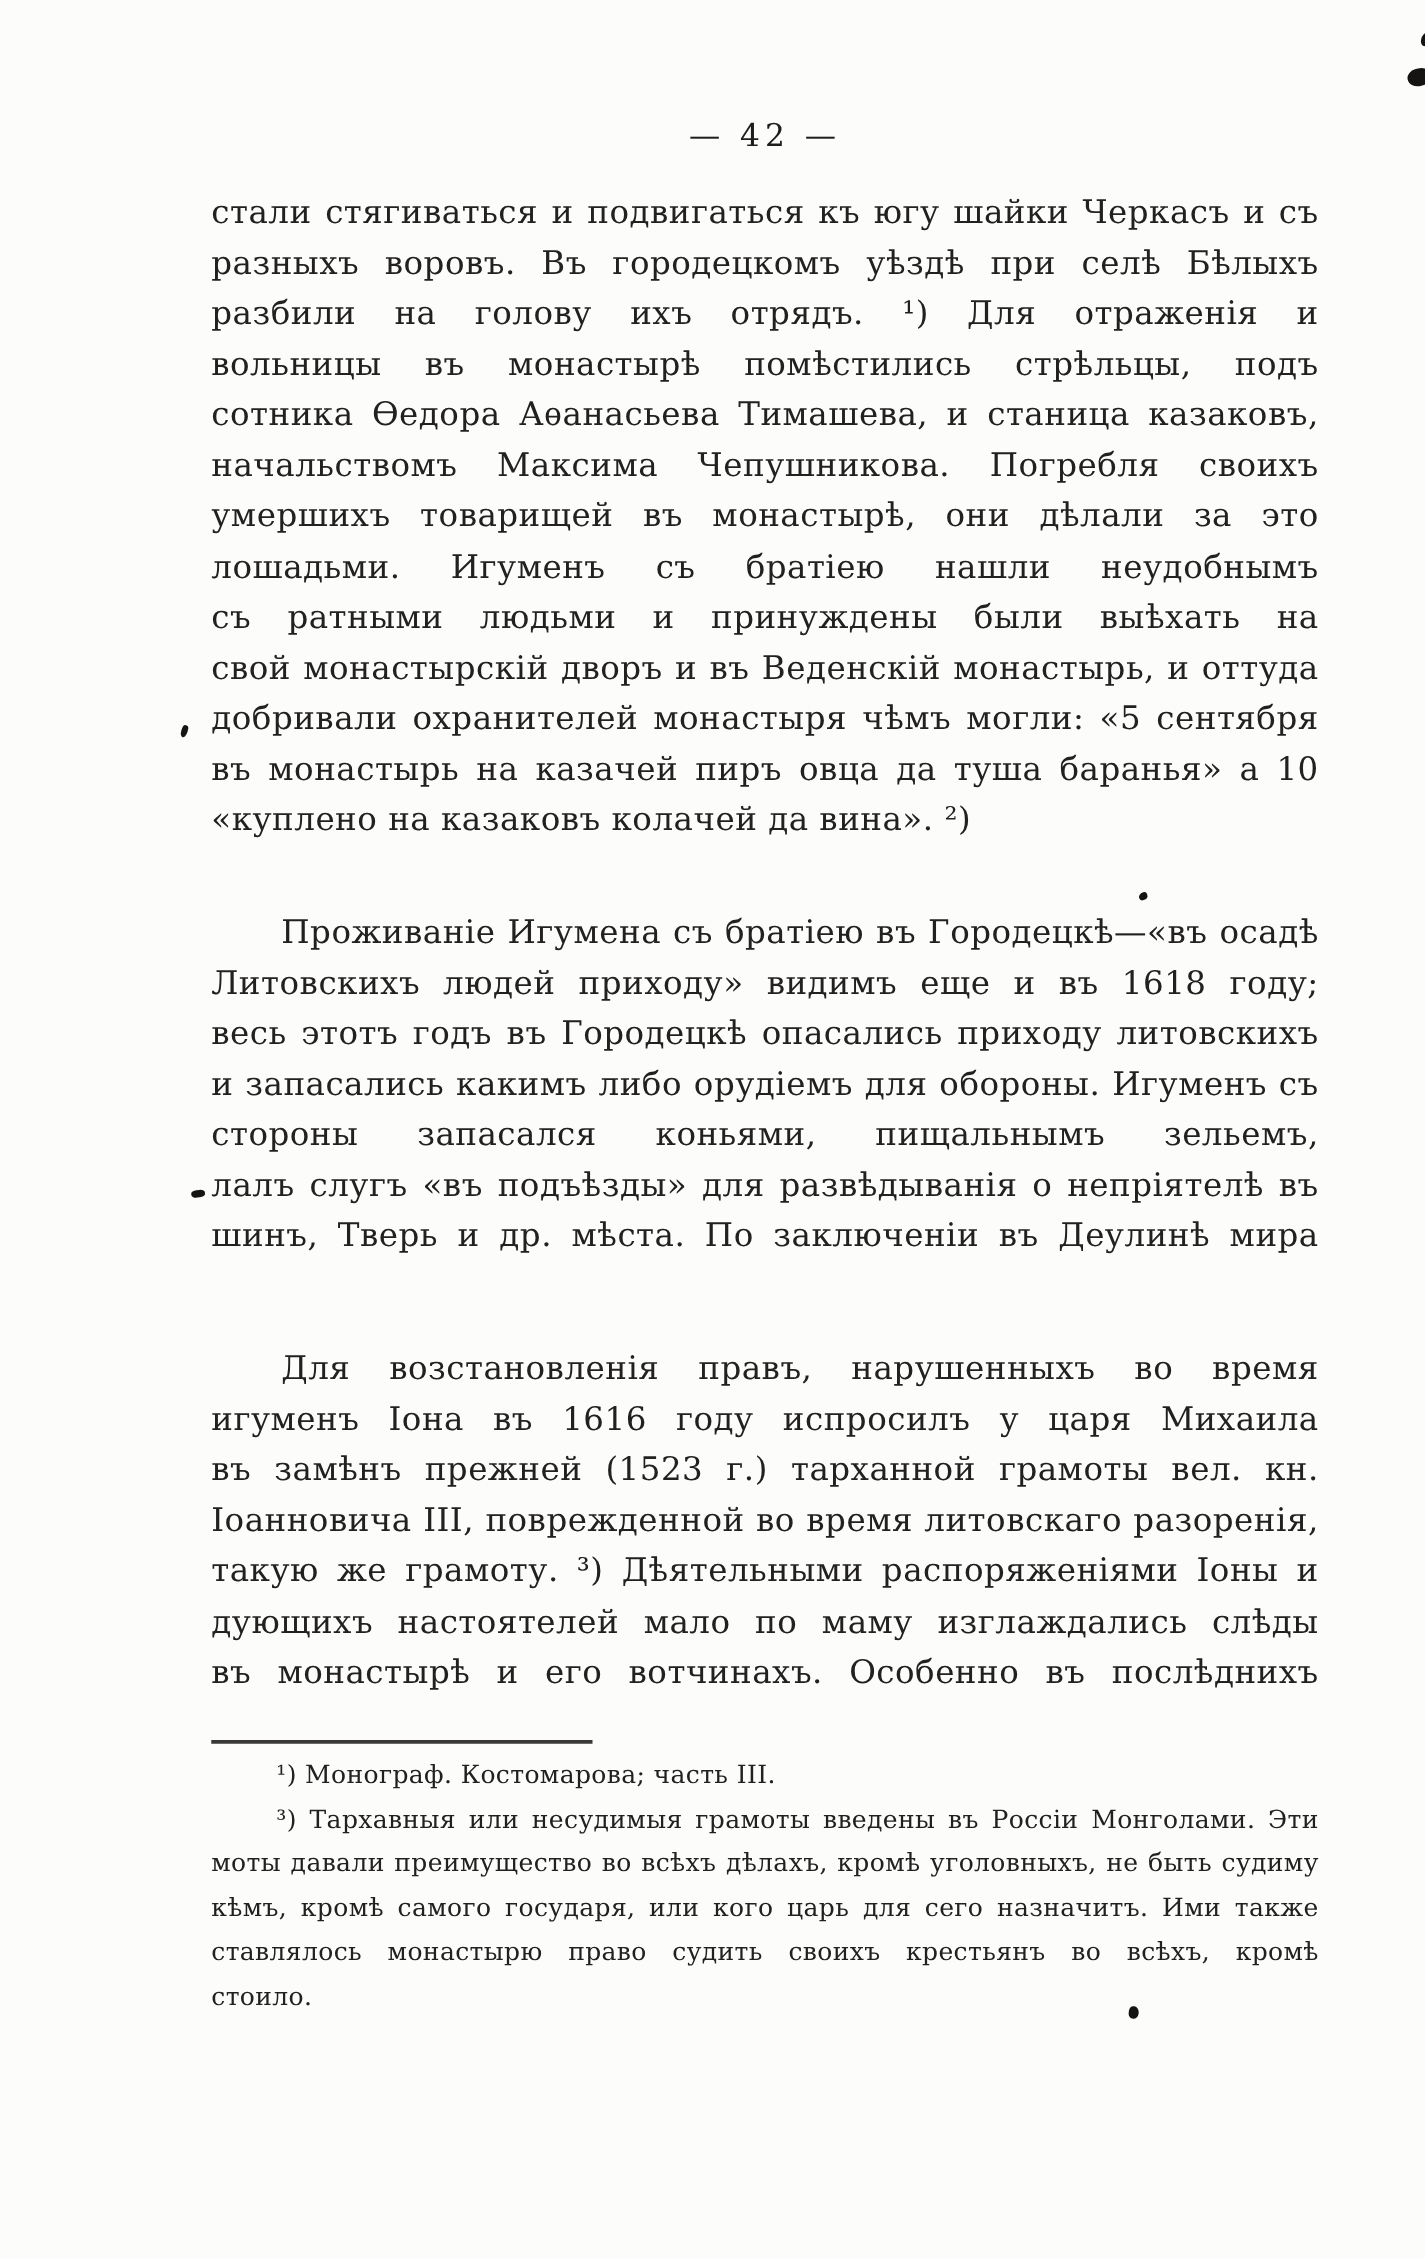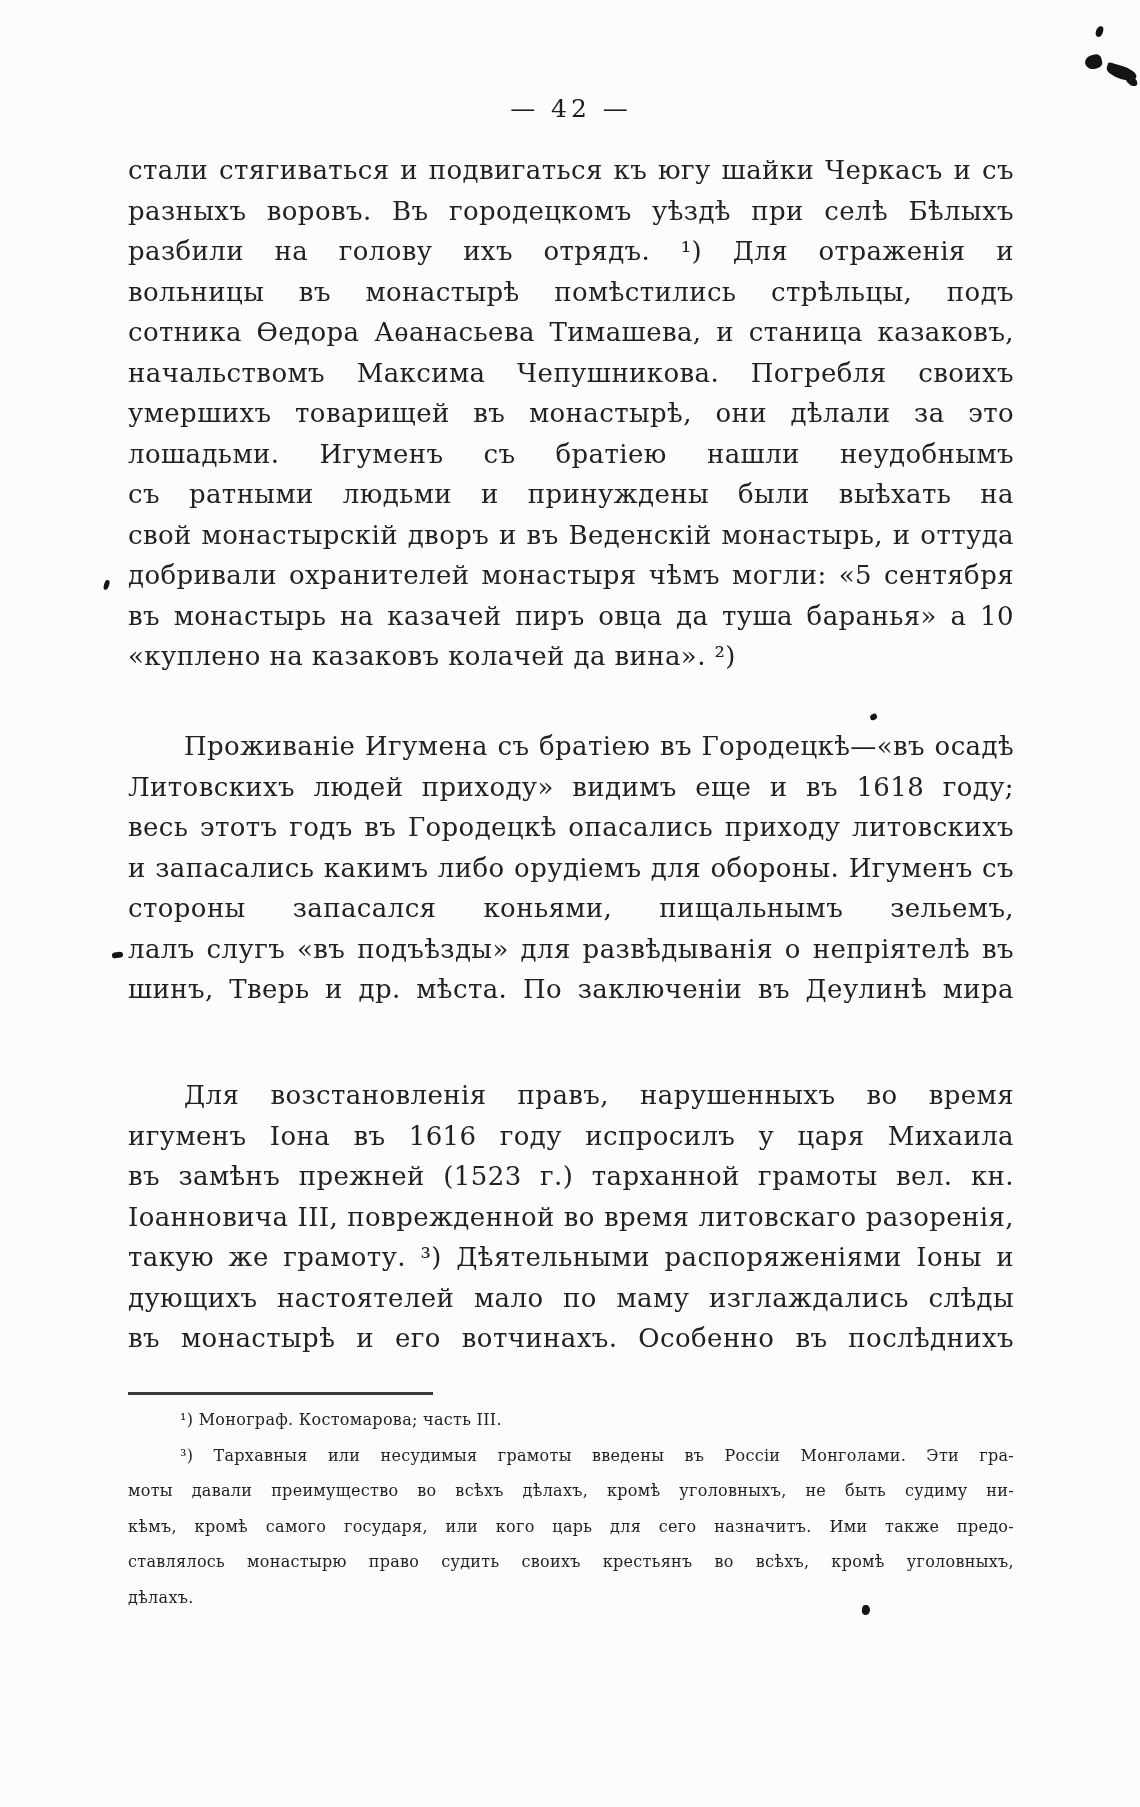--- a/index.html
+++ b/index.html
@@ -4,21 +4,21 @@
 <style>
   html,body { margin:0; padding:0; }
   body {
     width:1140px; height:1807px;
     background:#fcfcfa;
     font-family:"DejaVu Serif", serif;
     color:#222120;
     position:relative;
     overflow:hidden;
   }
-  .page { position:absolute; inset:0; }
+  .page { position:absolute; inset:0;margin-left:41px; }
 
   .page-number {
     position:absolute; left:128px; top:94px; width:886px;
     text-align:center; font-size:25px; letter-spacing:4px;
     color:#1e1d1c;
   }
 
   .para, .footnotes { position:absolute; left:128px; width:886px; }
   #p1 { top:150px; }
   #p2 { top:726px; }
@@ -33,21 +33,21 @@
   .line.left { text-align:center; text-align-last:left; }
   .line.indent { text-indent:56px; }
 
   .fn-rule {
     position:absolute; left:128px; top:1392px;
     width:305px; height:3px; background:#3a3837;
   }
   #footnotes { top:1402px; }
   .fn-line {
     height:35.5px; line-height:35.5px;
-    font-size:16px; letter-spacing:0.3px;
+    font-size:20px; letter-spacing:0.3px;
     overflow:hidden;
   }
   .fn-line.just { text-align:justify; text-align-last:justify; }
   .fn-line.left { text-align:left; text-align-last:left; }
   .fn-line.indent { text-indent:52px; }
 
   
   .ink { position:absolute; background:#151413; }
   .ink-dot      { left:1096px; top:26px;  width:7px;  height:11px; border-radius:60% 40% 55% 45%; transform:rotate(12deg); }
   .ink-blob     { left:1085px; top:55px;  width:17px; height:14px; border-radius:65% 45% 50% 70%; transform:rotate(-14deg); }
@@ -111,16 +111,16 @@
     </div>
 
   <div class="fn-rule"></div>
 
   <div class="footnotes" id="footnotes">
       <div class="fn-line left indent">¹) Монограф. Костомарова; часть III.</div>
       <div class="fn-line just indent">³) Тархавныя или несудимыя грамоты введены въ Россіи Монголами. Эти гра-</div>
       <div class="fn-line just">моты давали преимущество во всѣхъ дѣлахъ, кромѣ уголовныхъ, не быть судиму ни-</div>
       <div class="fn-line just">кѣмъ, кромѣ самого государя, или кого царь для сего назначитъ. Ими также предо-</div>
       <div class="fn-line just">ставлялось монастырю право судить своихъ крестьянъ во всѣхъ, кромѣ уголовныхъ,</div>
-      <div class="fn-line left">дѣлахъ.</div>
+      <div class="fn-line left">стоило.</div>
     </div>
 
 </div>
 
 </body></html>

